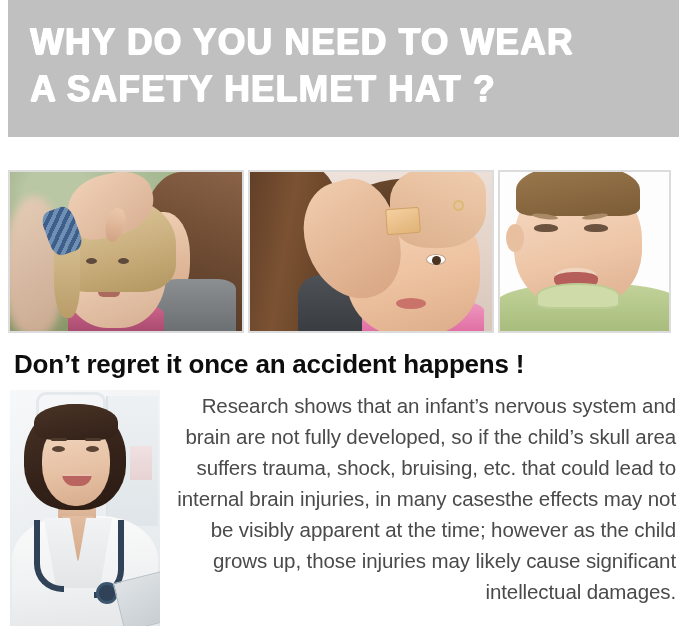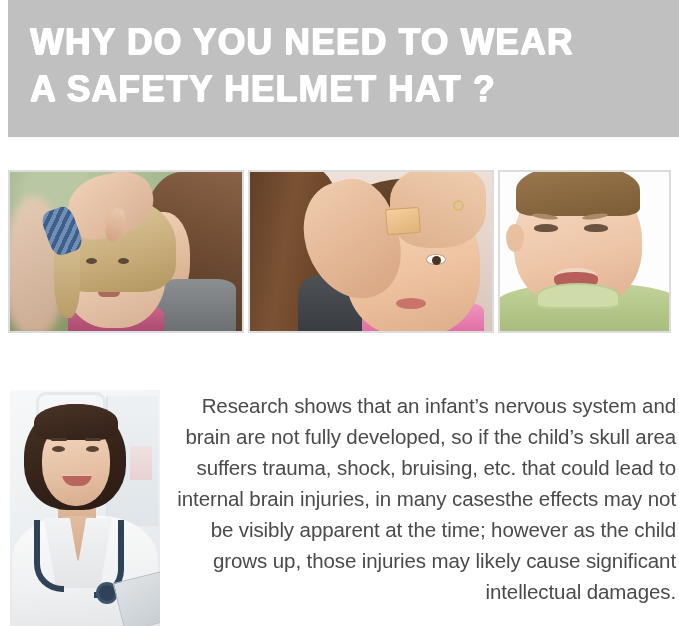--- a/index.html
+++ b/index.html
@@ -526,20 +526,21 @@
         <div class="p3-brow-r"></div>
         <div class="p3-eye-l"></div>
         <div class="p3-eye-r"></div>
         <div class="p3-mouth"></div>
         <div class="p3-collar"></div>
       </div>
     </div>
 
   </div>
 
+  <div class="subheading">Don’t regret it once an accident happens !</div>
 
   <div class="bottom-section">
 
     <div class="doctor-frame">
       <div class="doc-bg"></div>
       <div class="doc-shelf"></div>
       <div class="doc-shelf-mark"></div>
       <div class="doc-rail"></div>
       <div class="doc-coat"></div>
       <div class="doc-neck"></div>

